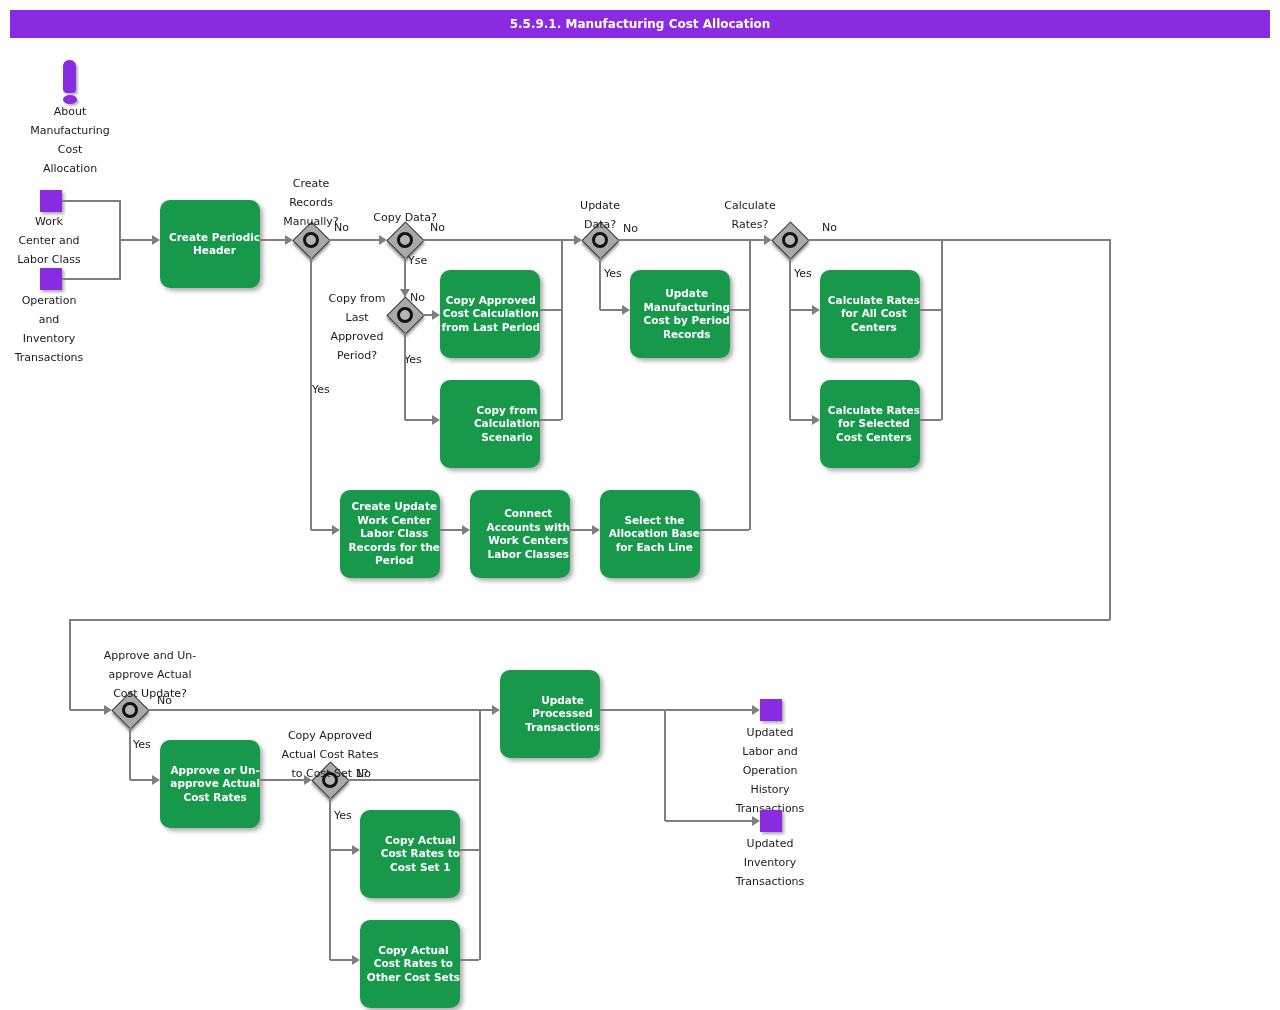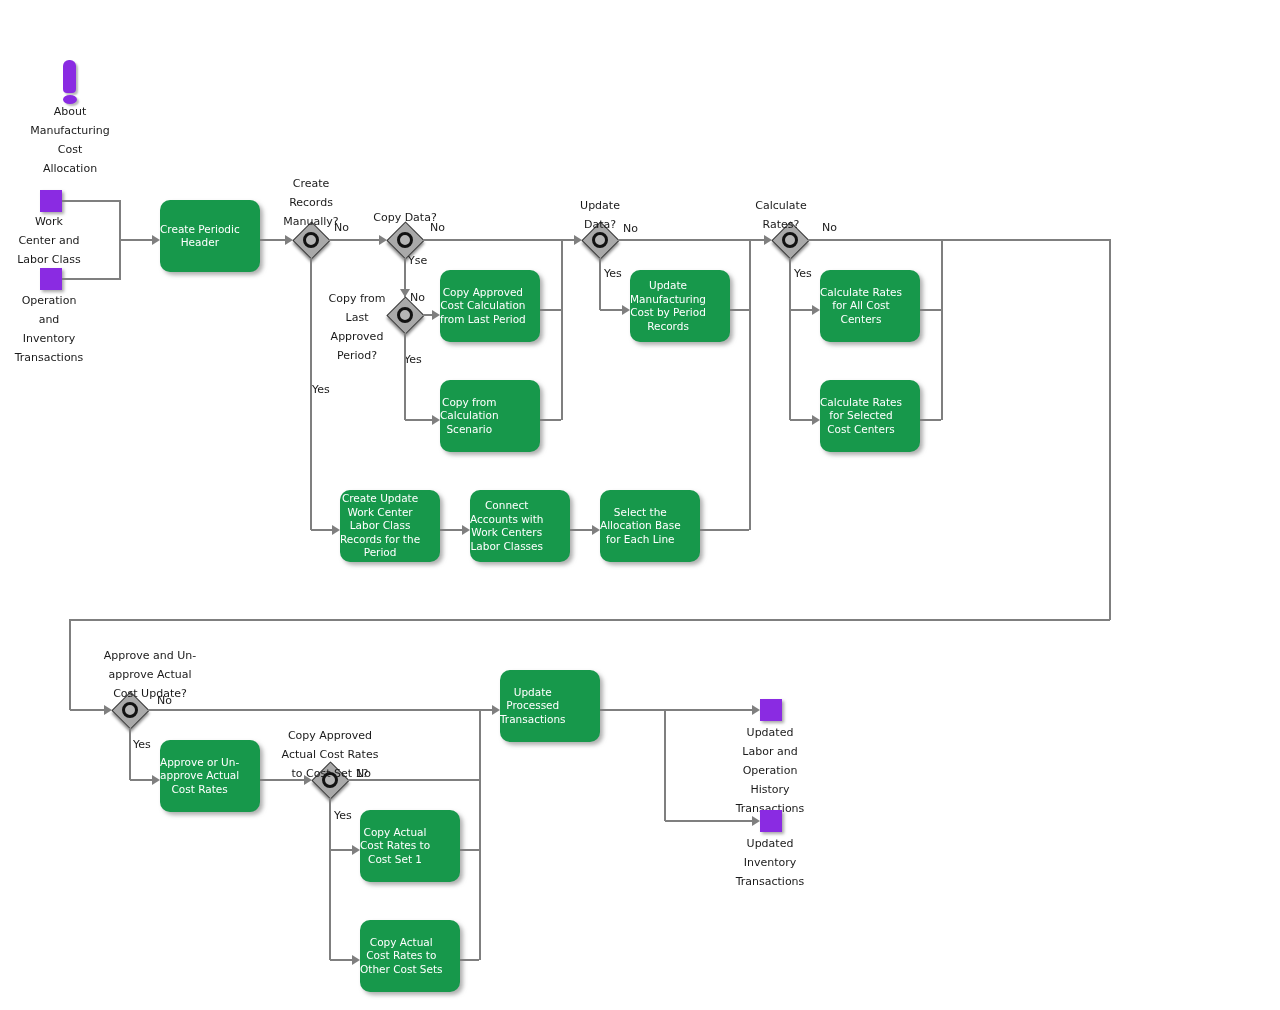--- a/index.html
+++ b/index.html
@@ -11,22 +11,22 @@
   #canvas{position:relative;width:1280px;height:1010px;background:#fff;
     font-family:"DejaVu Sans","Liberation Sans",sans-serif;overflow:hidden;}
   .titlebar{position:absolute;left:10px;top:10px;width:1260px;height:28px;background:var(--purple);
     color:#fff;font-weight:bold;font-size:12px;display:flex;align-items:center;justify-content:center;}
   
   .hl{position:absolute;height:2px;background:var(--line);}
   .vl{position:absolute;width:2px;background:var(--line);}
   .ar{position:absolute;width:0;height:0;border-top:5px solid transparent;border-bottom:5px solid transparent;border-left:8px solid var(--line);}
   .ad{position:absolute;width:0;height:0;border-left:5px solid transparent;border-right:5px solid transparent;border-top:8px solid var(--line);}
   
-  .proc{position:absolute;width:100px;height:72px;background:var(--green);border-radius:10px;
-    box-shadow:3px 3px 4px rgba(110,110,110,.55);display:flex;align-items:center;justify-content:flex-start;}
+  .proc{position:absolute;width:100px;height:88px;background:var(--green);border-radius:10px;
+    box-shadow:3px 3px 4px rgba(110,110,110,.55);display:flex;align-items:center;justify-content:flex-end;font-weight:bold;}
   .ptxt{color:#fff;font-size:10.5px;line-height:13.5px;text-align:center;white-space:pre;}
   
   .dec{position:absolute;width:36px;height:36px;}
   .dsq{position:absolute;left:5px;top:5px;width:25px;height:25px;transform:rotate(45deg);
     background:#a9a9a9;border:1px solid #3a3a3a;box-shadow:2px 2px 3px rgba(0,0,0,.45);}
   .dcirc{position:absolute;left:10px;top:10px;width:10px;height:10px;border:3px solid #121212;border-radius:50%;background:#b5b5b5;}
   
   .sq{position:absolute;width:22px;height:22px;background:var(--purple);box-shadow:2px 2px 3px rgba(0,0,0,.35);}
   
   .lbl{position:absolute;font-size:11px;line-height:19px;color:#1a1a1a;text-align:center;white-space:pre;}
@@ -35,20 +35,23 @@
   .excl-bar{position:absolute;left:63px;top:60px;width:13px;height:33px;background:var(--purple);
     border-radius:6px 6px 4px 4px;box-shadow:2px 2px 2px #b9b9b9;}
   .excl-dot{position:absolute;left:63px;top:95px;width:14px;height:9px;background:var(--purple);
     border-radius:50%;box-shadow:2px 2px 2px #b9b9b9;}
 </style>
 </head>
 <body>
 
 <div id="canvas">
 
+  <div class="titlebar">
+    <span>5.5.9.1. Manufacturing Cost Allocation</span>
+  </div>
 
   <div class="excl-bar"></div>
   <div class="excl-dot"></div>
   <div class="lbl" style="left:20px;top:102px;width:100px">About
 Manufacturing
 Cost
 Allocation</div>
 
   <div class="sq" style="left:40px;top:190px"></div>
   <div class="lbl" style="left:9px;top:212px;width:80px">Work
@@ -172,21 +175,21 @@
   <div class="lbl" style="left:271px;top:174px;width:80px">Create
 Records
 Manually?</div>
   <div class="lbl" style="left:365px;top:208px;width:80px">Copy Data?</div>
   <div class="lbl" style="left:317px;top:289px;width:80px">Copy from
 Last
 Approved
 Period?</div>
   <div class="lbl" style="left:560px;top:196px;width:80px">Update
 Data?</div>
-  <div class="lbl" style="left:741px;top:196px;width:80px">Calculate
+  <div class="lbl" style="left:710px;top:196px;width:80px">Calculate
 Rates?</div>
   <div class="lbl" style="left:75px;top:646px;width:150px">Approve and Un-
 approve Actual
 Cost Update?</div>
   <div class="lbl" style="left:255px;top:726px;width:150px">Copy Approved
 Actual Cost Rates
 to Cost Set 1?</div>
 
   <div class="bl" style="left:334px;top:221px">No</div>
   <div class="bl" style="left:312px;top:383px">Yes</div>

